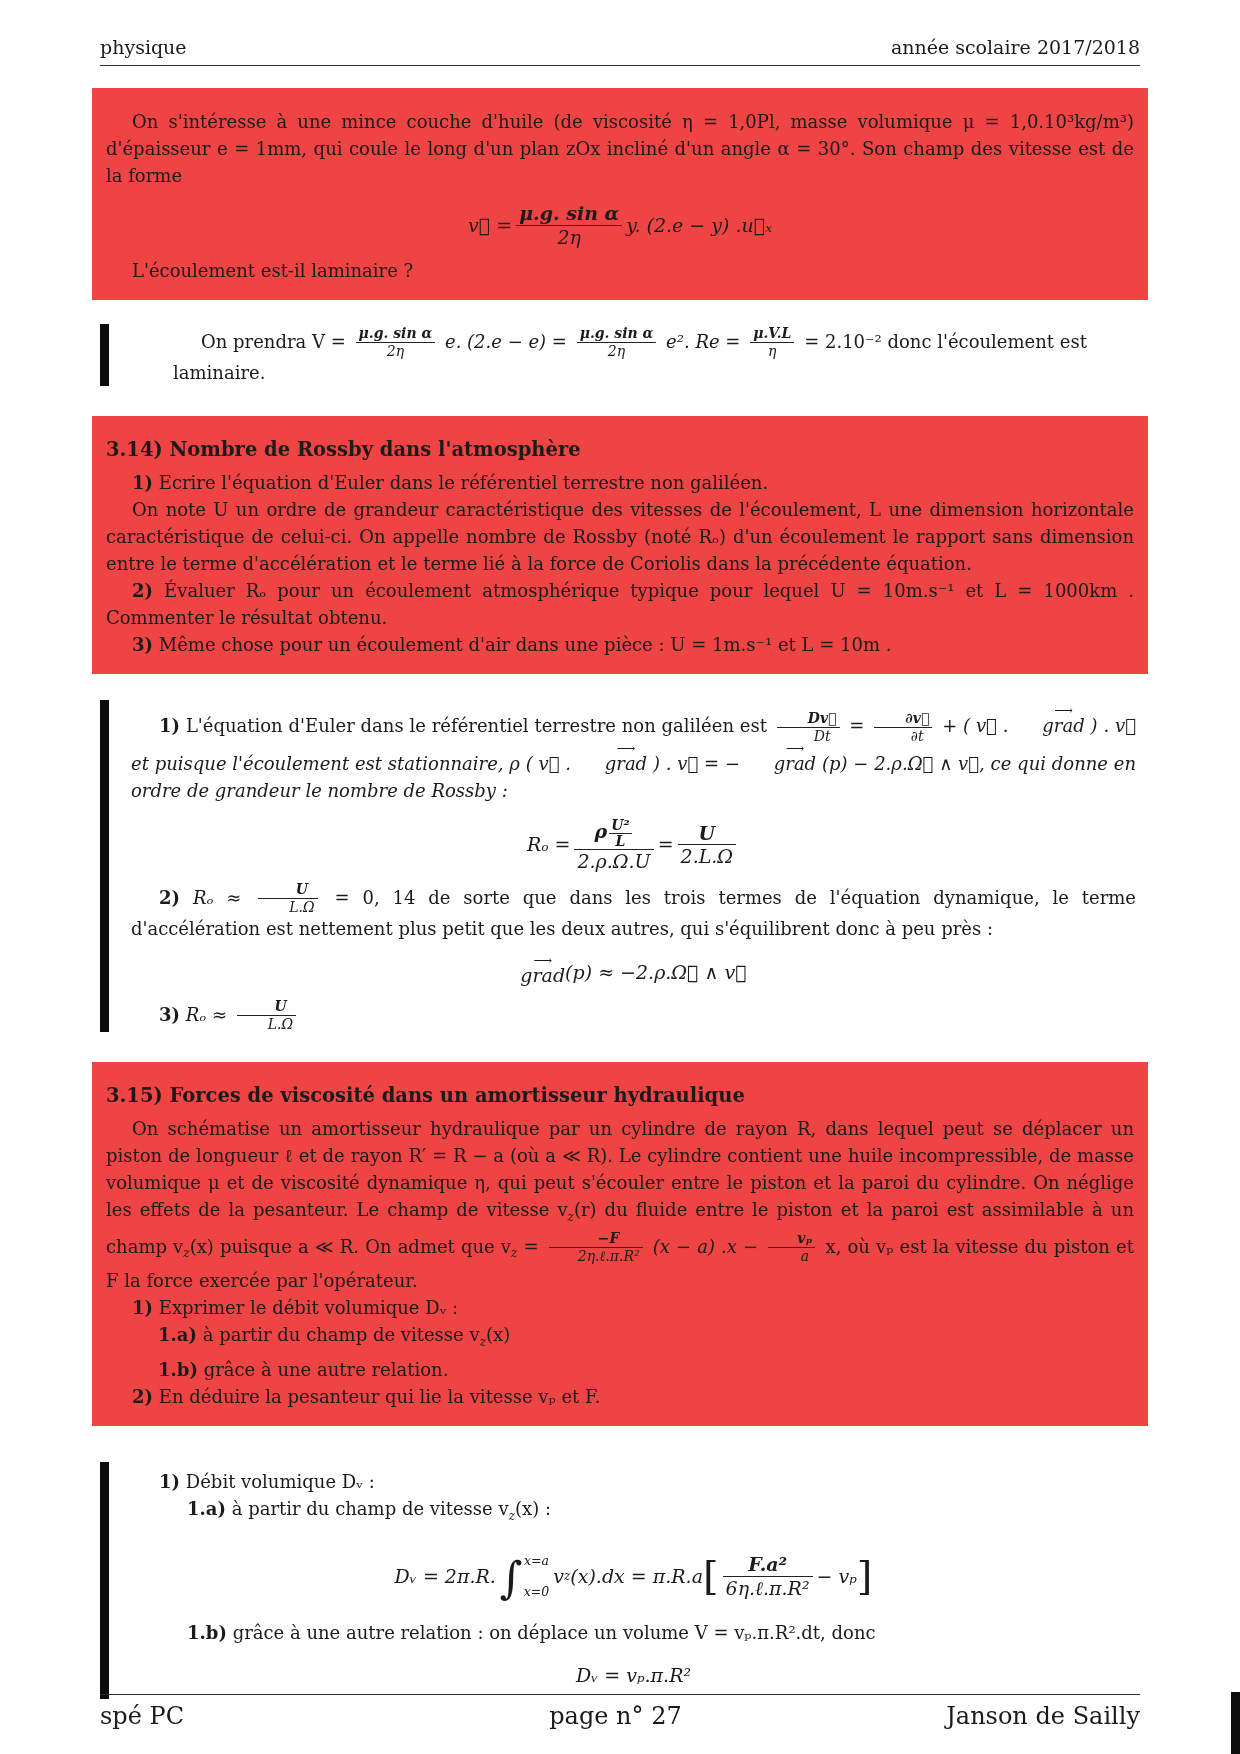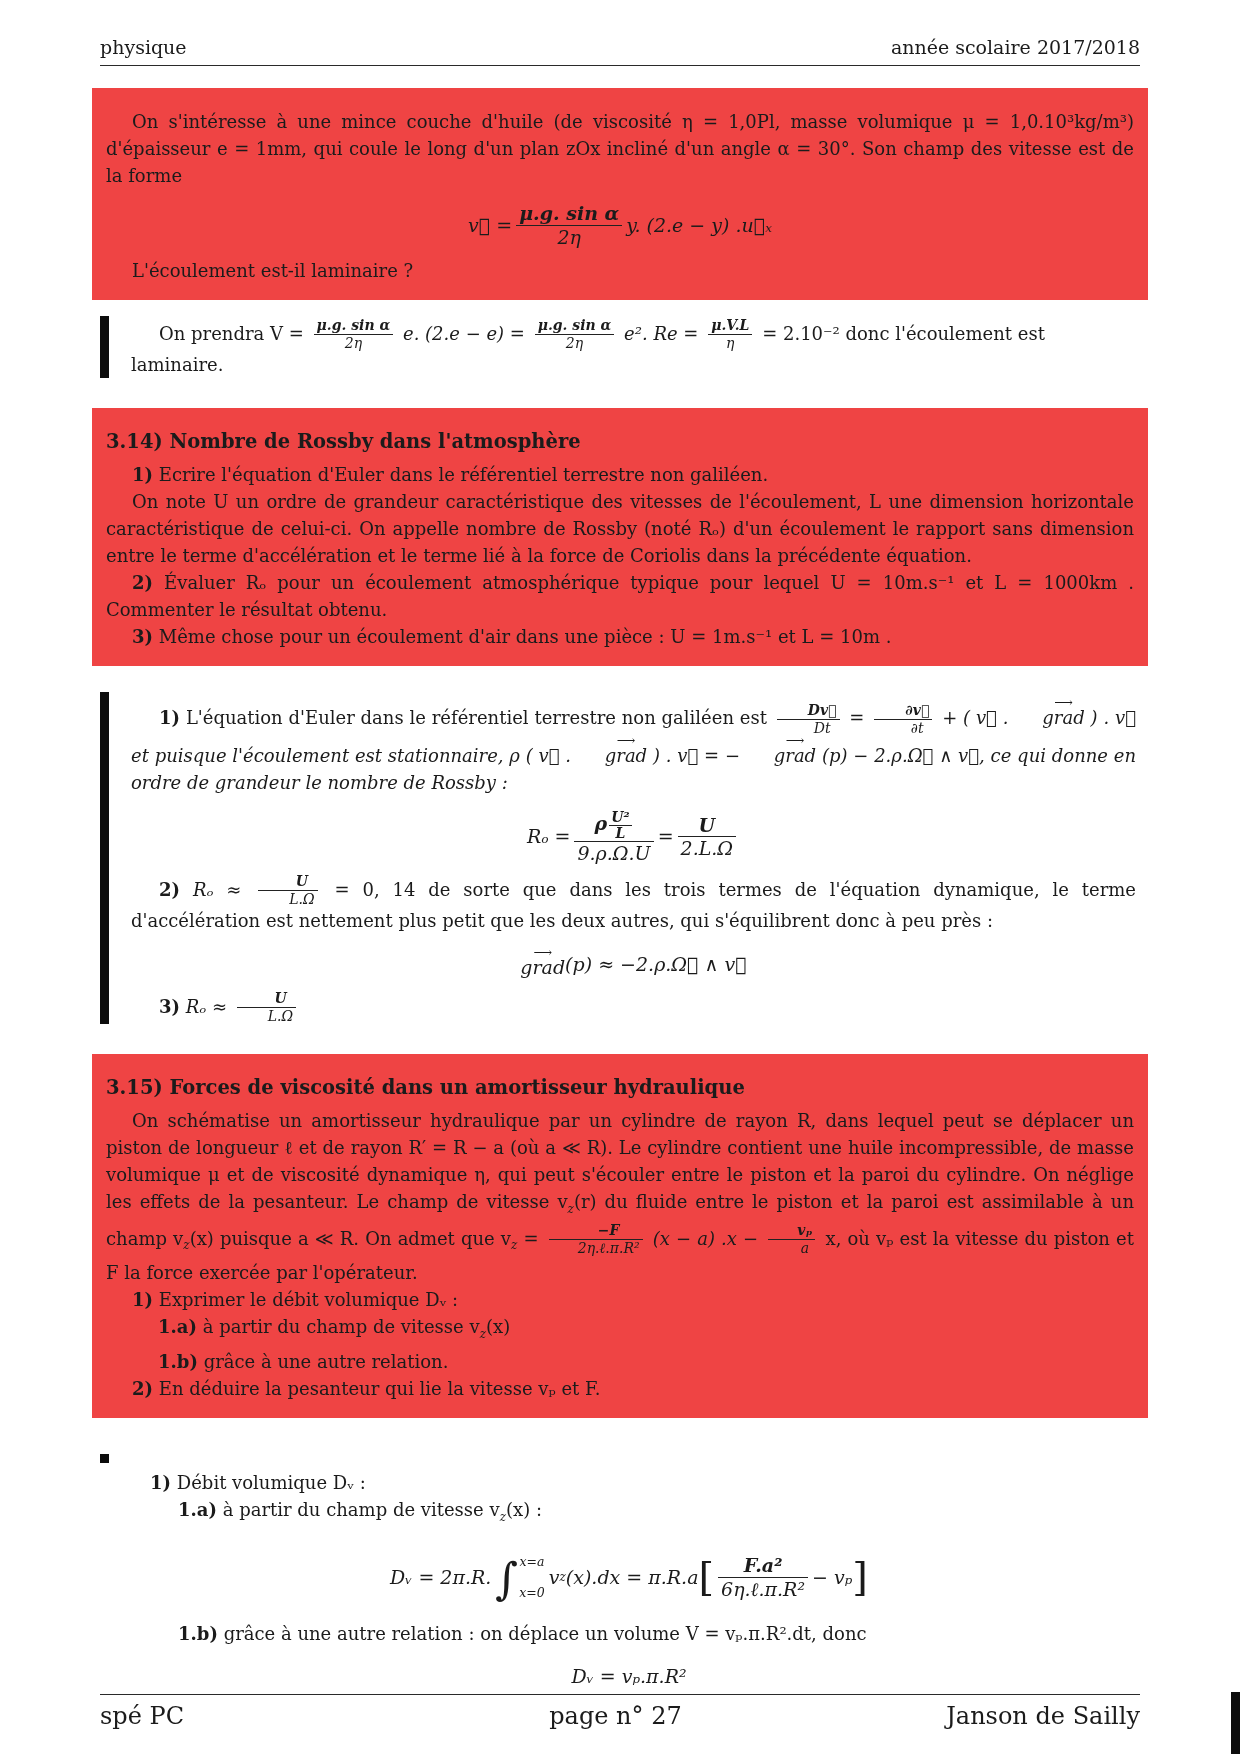--- a/index.html
+++ b/index.html
@@ -74,21 +74,21 @@
         <span class="frac">
           <span class="num">μ.g. sin α</span>
           <span class="den">2η</span>
         </span>
         <span>y. (2.e − y) .u⃗ₓ</span>
       </span>
     </div>
     <div class="ex-par" style="text-indent:26px;">L'écoulement est-il laminaire ?</div>
   </div>
 
-  <div class="answer" style="margin-top:16px;">
+  <div class="answer" style="margin-top:24px;gap:42px;">
     <div class="ansbar"></div>
     <div class="anscontent" style="padding-top:2px;">
       <span style="padding-left:28px;">On prendra V =</span>
       <span class="frac frac-sm">
         <span class="num">μ.g. sin α</span>
         <span class="den">2η</span>
       </span>
       <span class="mi">e. (2.e − e) =</span>
       <span class="frac frac-sm">
         <span class="num">μ.g. sin α</span>
@@ -142,21 +142,21 @@
         <span class="mi">) . v⃗ = −</span>
         <span class="vec"><span class="arrow">⟶</span><span>grad</span></span>
         <span class="mi">(p) − 2.ρ.Ω⃗ ∧ v⃗,  ce qui donne en ordre de grandeur le nombre de Rossby :</span>
       </div>
 
       <div class="display-eq">
         <span class="row">
           <span>Rₒ =</span>
           <span class="frac">
             <span class="num"><span>ρ</span><span class="nfrac" style="font-size:14px;"><span class="num">U²</span><span class="den">L</span></span></span>
-            <span class="den">9.ρ.Ω.U</span>
+            <span class="den">2.ρ.Ω.U</span>
           </span>
           <span>=</span>
           <span class="frac">
             <span class="num">U</span>
             <span class="den">2.L.Ω</span>
           </span>
         </span>
       </div>
 
       <div class="ans-par">
@@ -214,21 +214,21 @@
     <div class="q2">
       <span class="qlabel">1.b)</span>
       <span>grâce à une autre relation.</span>
     </div>
     <div class="q1">
       <span class="qlabel">2)</span>
       <span>En déduire la pesanteur qui lie la vitesse vₚ et F.</span>
     </div>
   </div>
 
-  <div class="answer" style="margin-top:36px;flex-direction:column;">
+  <div class="answer" style="margin-top:36px;">
     <div class="ansbar"></div>
     <div class="anscontent" style="padding-top:6px;">
       <div class="ans-par">
         <span class="qlabel">1)</span>
         <span>Débit volumique Dᵥ :</span>
       </div>
       <div class="ans-par2">
         <span class="qlabel">1.a)</span>
         <span>à partir du champ de vitesse v</span><sub class="msub">z</sub><span>(x) :</span>
       </div>

